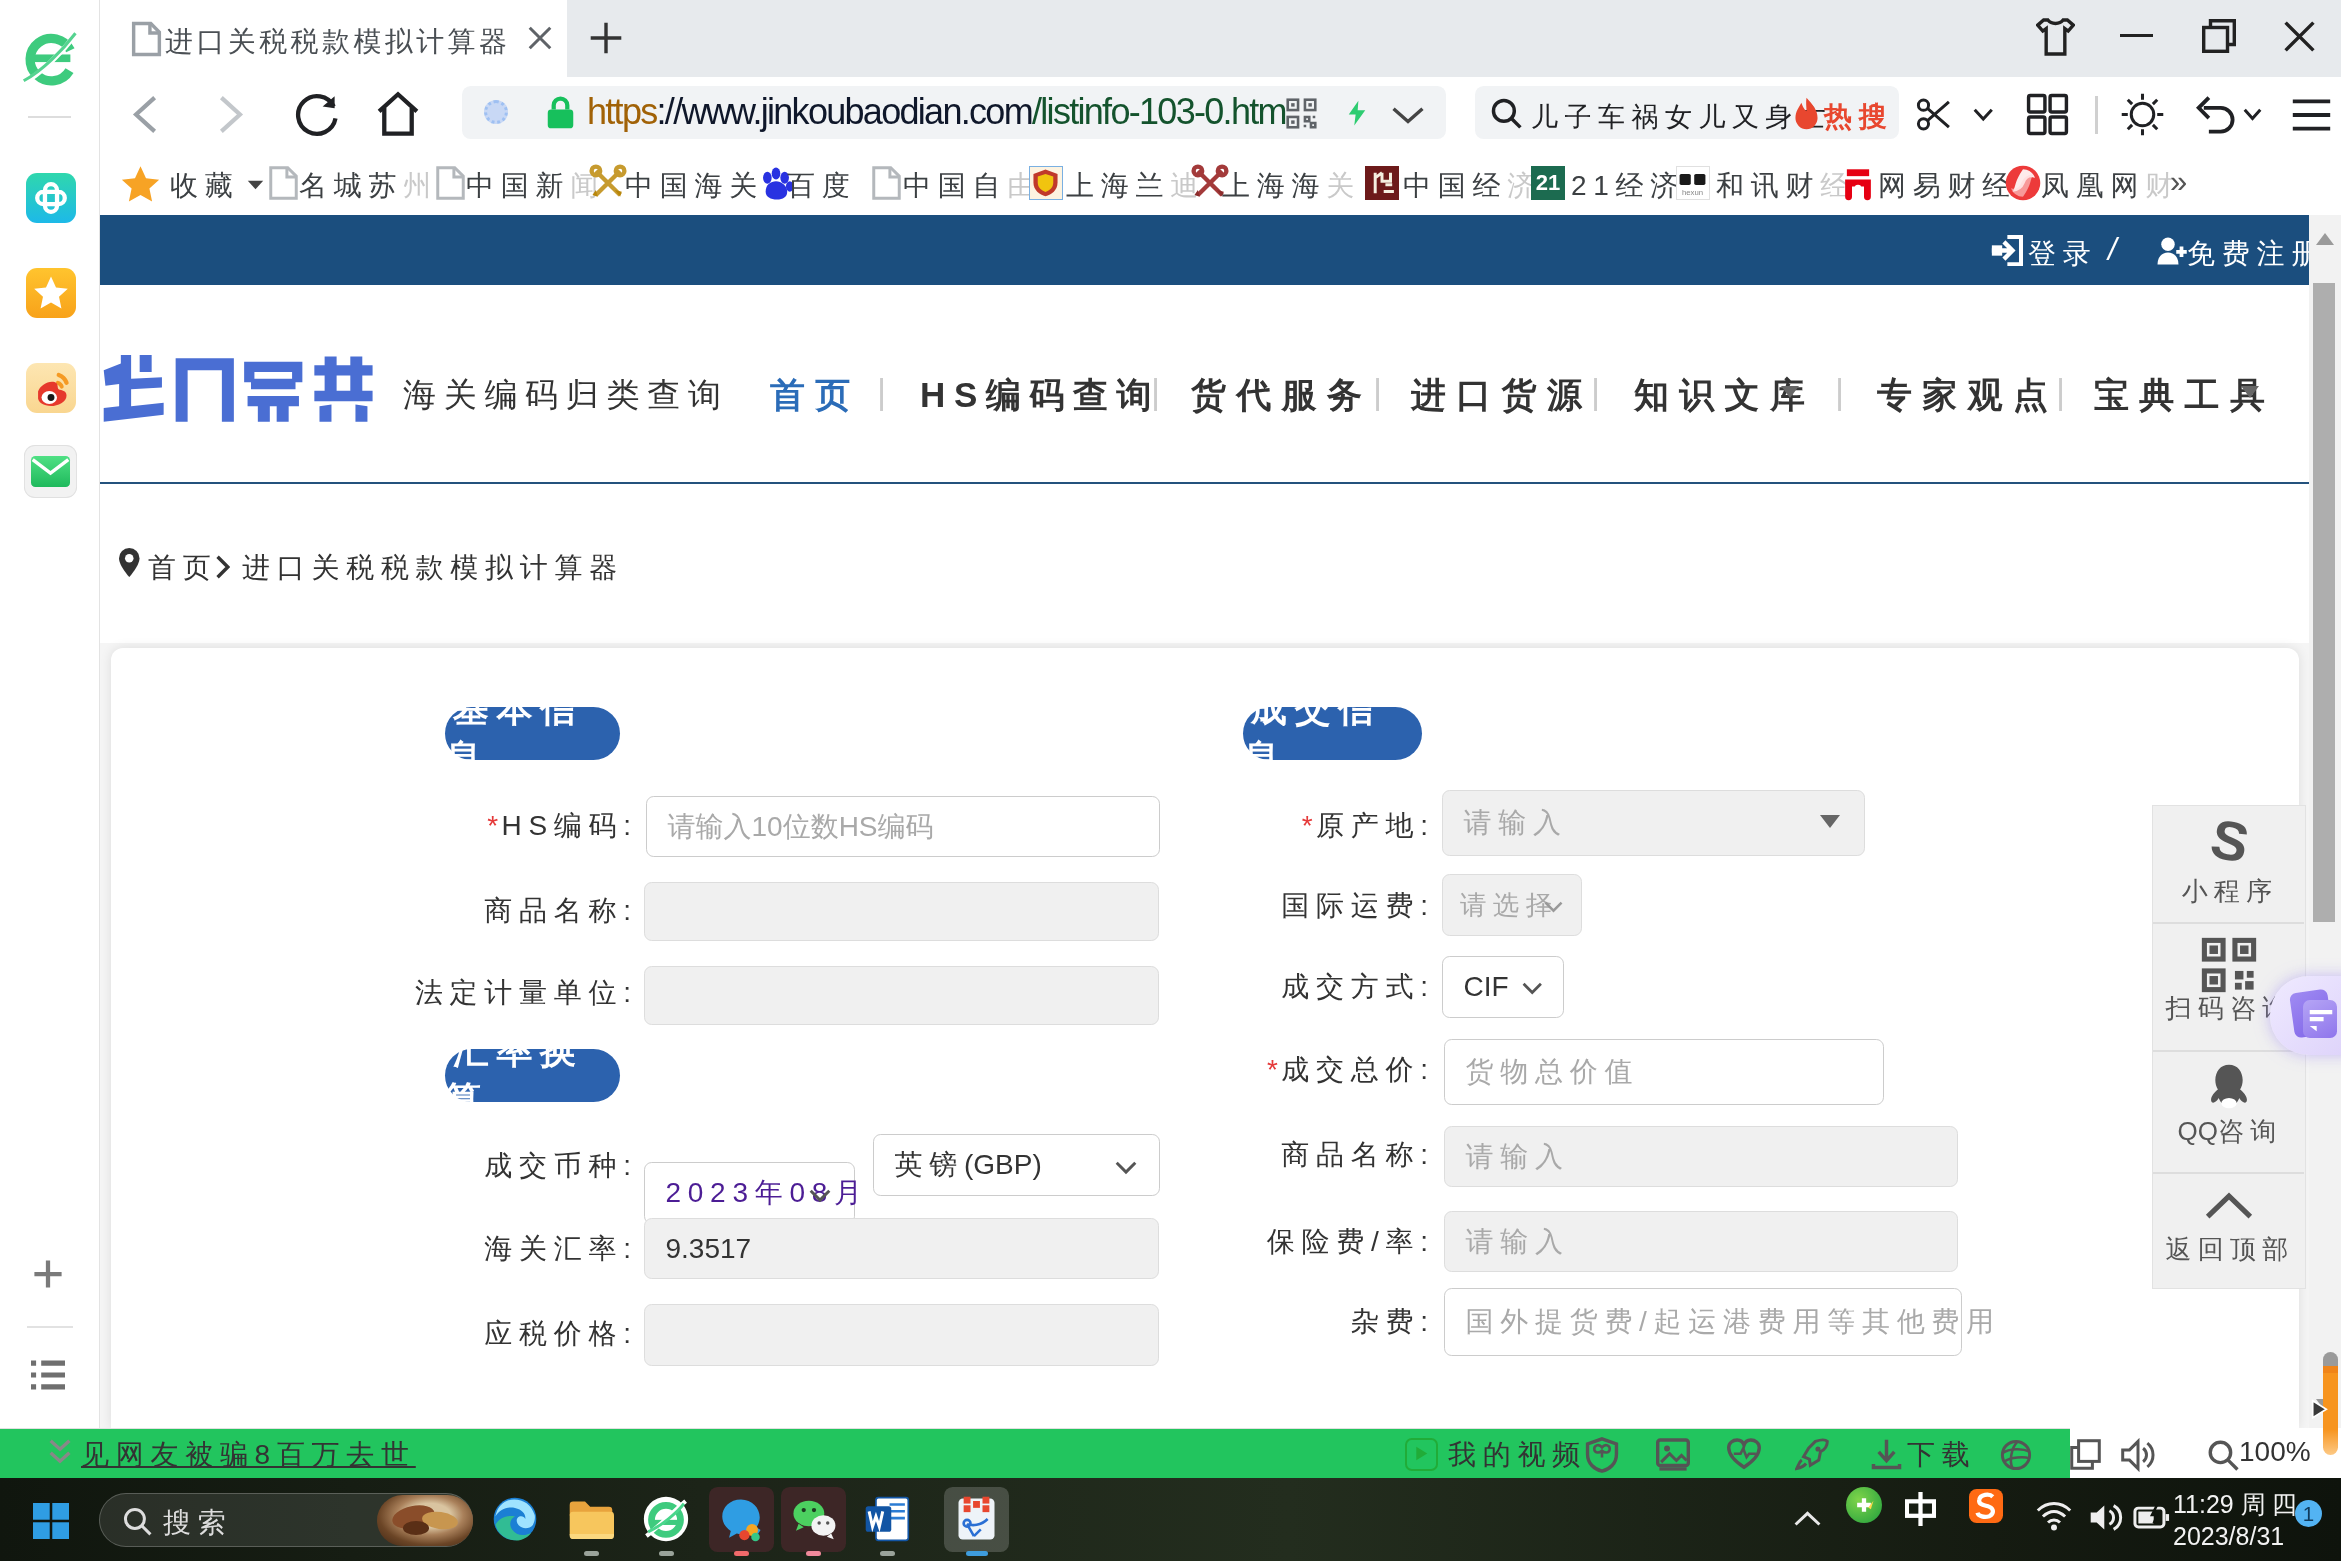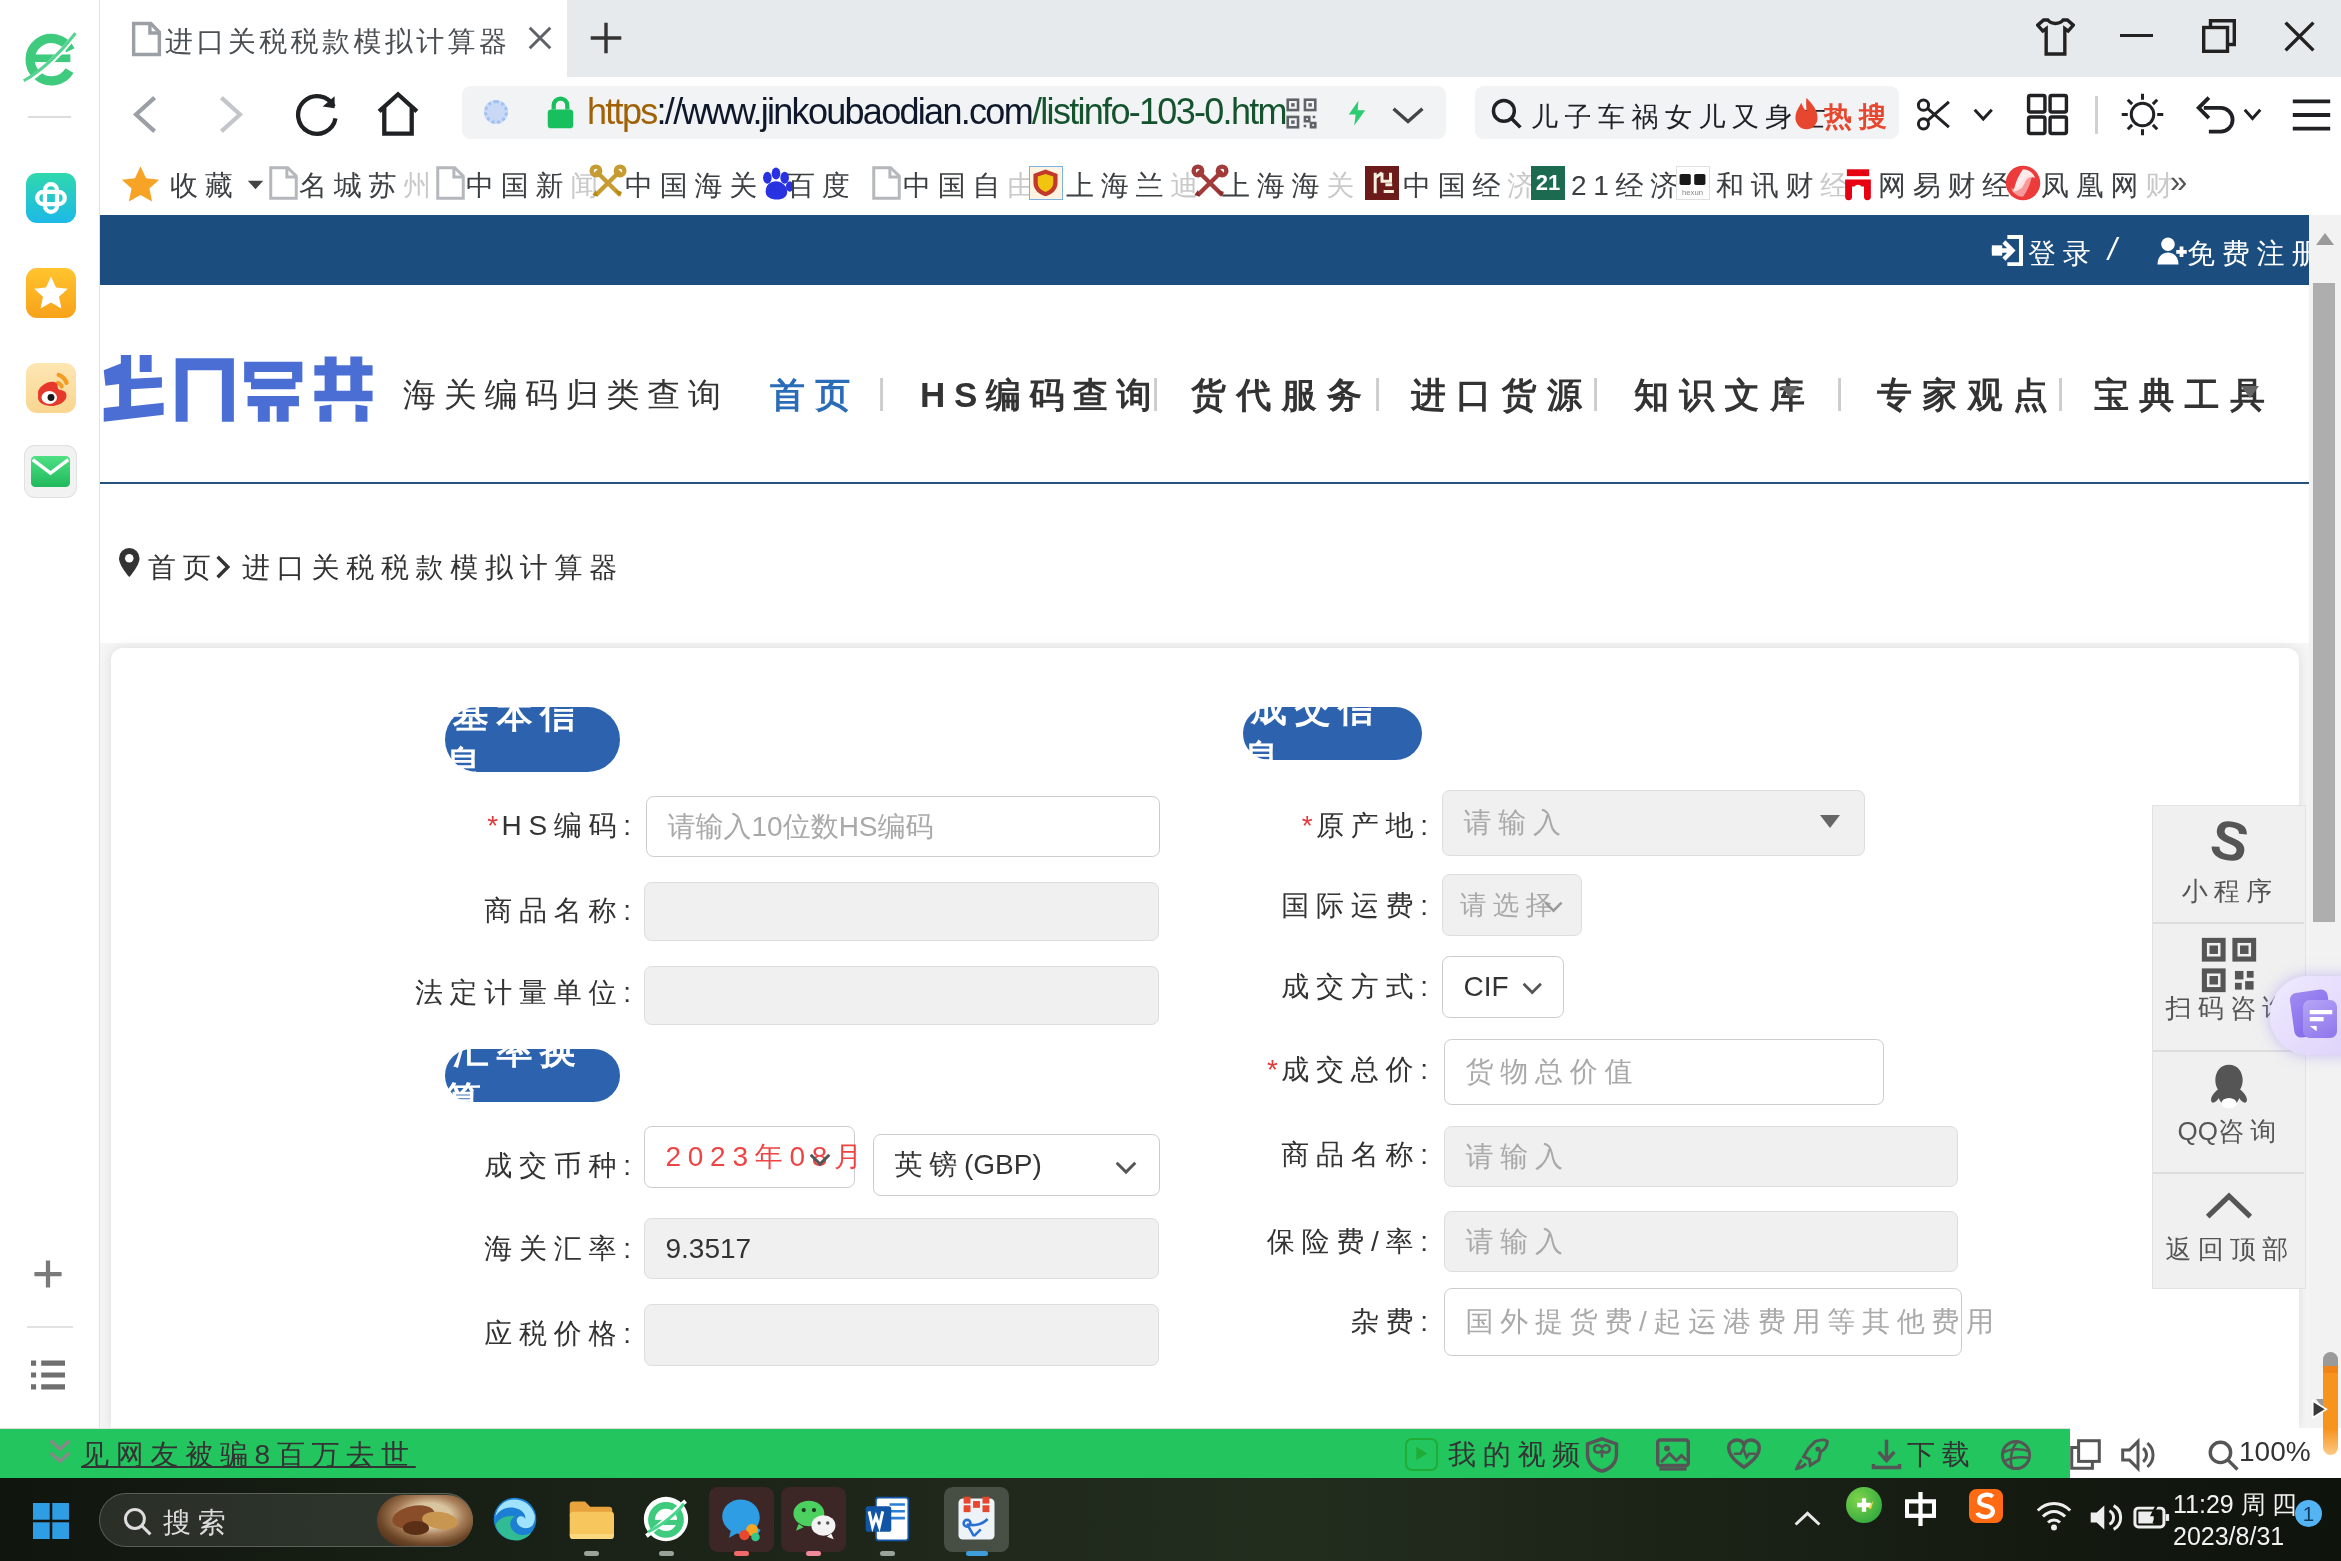--- a/index.html
+++ b/index.html
@@ -351,30 +351,30 @@
     <svg class="abs" style="left:115px;top:68px" width="15.4" height="24" viewBox="0 0 18 28">
           <path d="M3 2 L15 14 L3 26" stroke="#333" stroke-width="4" fill="none"></path>
         </svg>
     <div class="abs cjk" style="left:142px;top:62px">进口关税税款模拟计算器</div>
   </div>
 
   <div class="abs" id="grayzone" style="left:0;top:428px;width:2209px;height:785px;background:#f5f5f5"></div>
 
   <div class="abs" id="card" style="left:11px;top:433px;width:2188px;height:780px;background:#fff;border-radius:12px 12px 0 0;box-shadow:0 0 12px rgba(0,0,0,.10)">
 
-    <div class="pill" style="left:334px;top:59px;width:175px;height:65px">基本信息</div>
+    <div class="pill" style="left:334px;top:59px;width:175px;height:53px">基本信息</div>
     <div class="lbl" style="right:1668px;top:161px"><span class="star">*</span><span class="cjk">HS编码</span>:</div>
     <div class="inp" style="left:535px;top:148px;width:514px;height:61px">请输入10位数HS编码</div>
     <div class="lbl" style="right:1668px;top:246px"><span class="cjk">商品名称</span>:</div>
     <div class="inp gray" style="left:533px;top:234px;width:515px;height:59px"></div>
     <div class="lbl" style="right:1668px;top:328px"><span class="cjk">法定计量单位</span>:</div>
     <div class="inp gray" style="left:533px;top:318px;width:515px;height:59px"></div>
     <div class="pill" style="left:334px;top:401px;width:175px;height:53px">汇率换算</div>
     <div class="lbl" style="right:1668px;top:501px"><span class="cjk">成交币种</span>:</div>
-    <div class="inp" style="left:533px;top:478px;width:211px;height:62px;color:#ef4444">
+    <div class="inp" style="left:533px;top:514px;width:211px;height:62px;color:#4c1d95">
           <span class="cjk">2023年08月</span>
           <svg class="chev" style="left:164px;top:26px" viewBox="0 0 26 16">
             <path d="M2 2 L13 13 L24 2" stroke="#555" stroke-width="3.5" fill="none"></path>
           </svg>
         </div>
     <div class="inp" style="left:762px;top:486px;width:287px;height:62px;color:#333"><span class="cjk">英镑</span>(GBP)<svg class="chev" style="left:241px;top:26px" viewBox="0 0 26 16">
             <path d="M2 2 L13 13 L24 2" stroke="#555" stroke-width="3.5" fill="none"></path>
           </svg></div>
     <div class="lbl" style="right:1668px;top:584px"><span class="cjk">海关汇率</span>:</div>
     <div class="inp gray" style="left:533px;top:570px;width:515px;height:61px;color:#333">9.3517</div>

